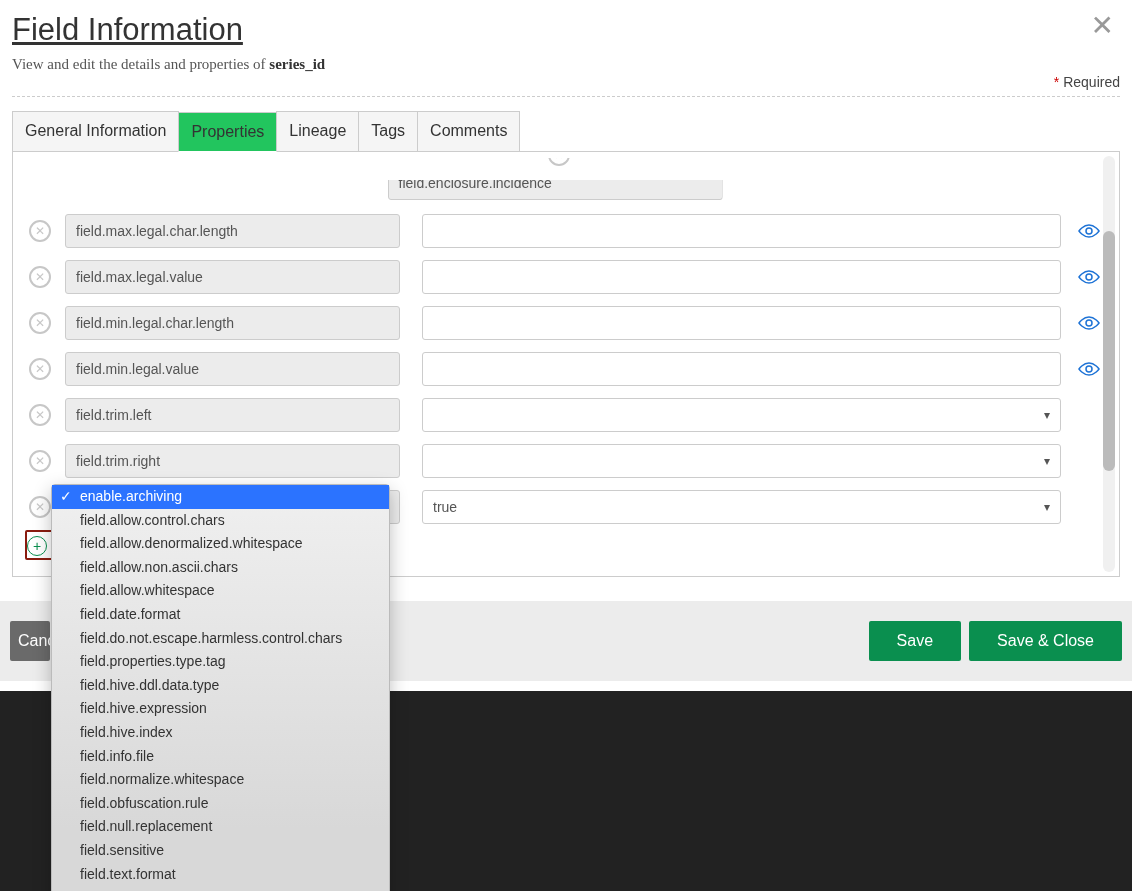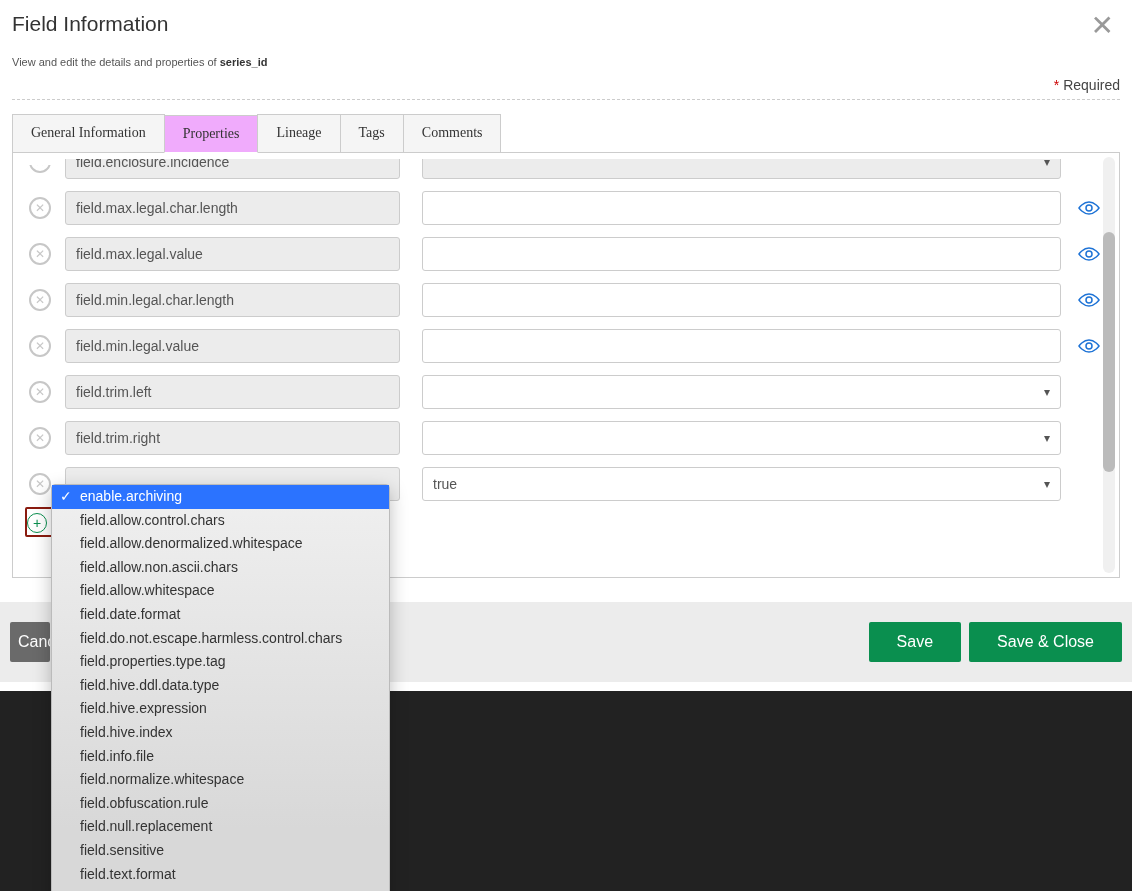--- a/index.html
+++ b/index.html
@@ -20,38 +20,40 @@
     position: relative;
   }
 
   .header-row {
     display: flex;
     align-items: flex-start;
     justify-content: space-between;
   }
 
   .title {
-    font-size: 21px;
+    font-size: 31px;
     font-weight: 400;
     color: #333;
-    margin-bottom: 20px;
+    margin-bottom: 8px;
+    text-decoration: underline;
   }
 
   .close-icon {
     font-size: 28px;
     color: #999;
     cursor: pointer;
     line-height: 1;
     padding: 0 6px;
   }
 
   .subtitle {
-    font-size: 11px;
+    font-size: 15px;
     color: #555;
-    margin-bottom: 9px;
+    margin-bottom: 1px;
+    font-family: Liberation Serif, serif;
   }
   .subtitle b { font-weight: 600; color:#333; }
 
   .req-row {
     display: flex;
     justify-content: flex-end;
     font-size: 14px;
     color: #444;
     margin-bottom: 6px;
   }
@@ -61,32 +63,31 @@
     border: none;
     border-top: 1px dashed #ccc;
     margin-bottom: 14px;
   }
 
   .tabs {
     display: flex;
     border-bottom: 1px solid #ccc;
   }
   .tab {
-    padding: 10px 18px;
-    font-size: 14px;
+    padding: 10px 12px;
+    font-size: 16px;
     color: #333;
     border: 1px solid #ccc;
     border-bottom: none;
     background: #f5f5f5;
     margin-right: -1px;
     cursor: pointer;
-    font-family: Liberation Serif, serif;
   }
   .tab.active {
-    background: #f0abfc;
+    background: #22c55e;
     border-bottom: 1px solid #fff;
     position: relative;
     top: 1px;
   }
 
   .panel {
     border: 1px solid #ccc;
     border-top: none;
     padding: 10px 16px 18px 16px;
     position: relative;
@@ -303,21 +304,21 @@
       <div class="tab">General Information</div>
       <div class="tab active">Properties</div>
       <div class="tab">Lineage</div>
       <div class="tab">Tags</div>
       <div class="tab">Comments</div>
     </div>
 
   <div class="panel">
 
     <div id="prop-rows">
-        <div class="prop-row" style="margin-top: -18px;">
+        <div class="prop-row" style="margin-top: -18px; flex-direction: column;">
           <div class="del-btn" style="clip-path: inset(14px 0px 0px);">✕</div>
           <div class="prop-name" style="clip-path: inset(14px 0px 0px);">field.enclosure.incidence</div>
           <div class="prop-value select grey" style="clip-path: inset(14px 0px 0px);"></div>
           <div class="eye-icon"></div>
         </div>
         <div class="prop-row">
           <div class="del-btn">✕</div>
           <div class="prop-name">field.max.legal.char.length</div>
           <div class="prop-value"></div>
           <div class="eye-icon">

